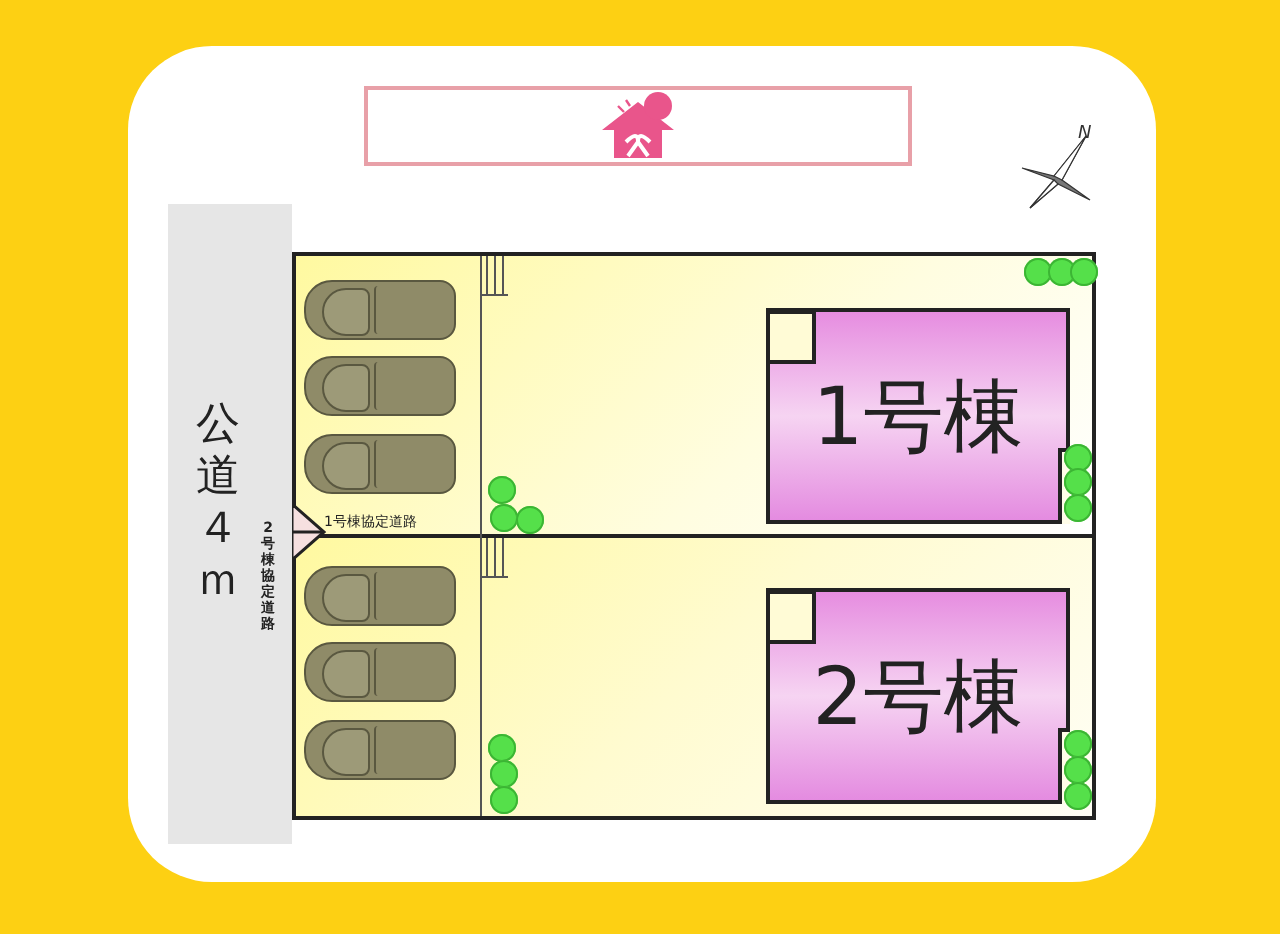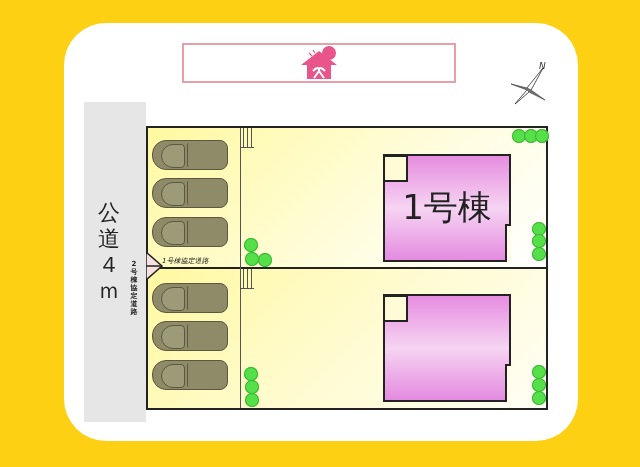--- a/index.html
+++ b/index.html
@@ -43,39 +43,39 @@
     }
     .car::before {
       content: ""; position: absolute; left: 8px; top: 3px; width: 22px; height: 22px;
       border: 1px solid #5a5840; border-radius: 12px 4px 4px 12px; background: #9d9a78;
     }
     .car::after {
       content: ""; position: absolute; left: 34px; top: 2px; width: 38px; height: 24px;
       border-left: 1px solid #5a5840; border-radius: 2px;
     }
     .building {
-      position: absolute; left: 235px; width: 128px; height: 108px;
+      position: absolute; left: 235px; width: 152px; height: 108px;
       border: 2px solid #222;
       background: linear-gradient(180deg, #e68de0 0%, #f6d4f2 50%, #e48be0 100%);
       display: flex; align-items: center; justify-content: center;
-      font-size: 34px; color: #222; font-family: "DejaVu Sans", sans-serif;
+      font-size: 40px; color: #222; font-family: "DejaVu Sans", sans-serif;
     }
     .porch {
       position: absolute; left: -2px; top: -2px; width: 25px; height: 28px;
       background: #fffbd6; border: 2px solid #222; border-top-width: 3px;
     }
     .notch { position: absolute; right: -2px; width: 6px; height: 38px; background: #fffde8; border-top: 2px solid #222; border-left: 2px solid #222; bottom: -2px; }
     .tree {
       position: absolute; width: 14px; height: 14px; border-radius: 50%;
       background: #55e04a; box-shadow: 0 0 0 1px #3cb534 inset;
     }
     .agreement-tri {
       position: absolute; left: 146px; top: 252px; width: 18px; height: 30px;
     }
-    .label-small { position: absolute; font-size: 7px; color: #222; font-family: "DejaVu Sans", sans-serif; white-space: nowrap; font-style: italic; }
+    .label-small { position: absolute; font-size: 7px; color: #222; font-family: "DejaVu Sans", sans-serif; white-space: nowrap; }
     .vert-small { position: absolute; font-size: 7px; color: #222; width: 8px; line-height: 8px; text-align: center; font-family: "DejaVu Sans", sans-serif; }
   </style>
 </head>
 <body>
 
 <div class="card"></div>
 
 <div class="logo">
   <span class="house">
     <svg width="40" height="36" viewBox="0 0 40 36">
@@ -135,20 +135,21 @@
     <div class="steps" style="top:0;">
         <span style="left:3px"></span>
         <span style="left:7px"></span>
         <span style="left:11px"></span>
       </div>
     <div class="car" style="top:14px;"></div>
     <div class="car" style="top:52px;"></div>
     <div class="car" style="top:91px;"></div>
     <div class="building" style="top:25px;">
       <div class="porch"></div>
+      <span>2号棟</span>
       <div class="notch"></div>
     </div>
     <div class="tree" style="left:384px;top:96px;"></div>
     <div class="tree" style="left:384px;top:109px;"></div>
     <div class="tree" style="left:384px;top:122px;"></div>
     <div class="tree" style="left:96px;top:98px;"></div>
     <div class="tree" style="left:97px;top:111px;"></div>
     <div class="tree" style="left:97px;top:124px;"></div>
   </div>
 </div>

